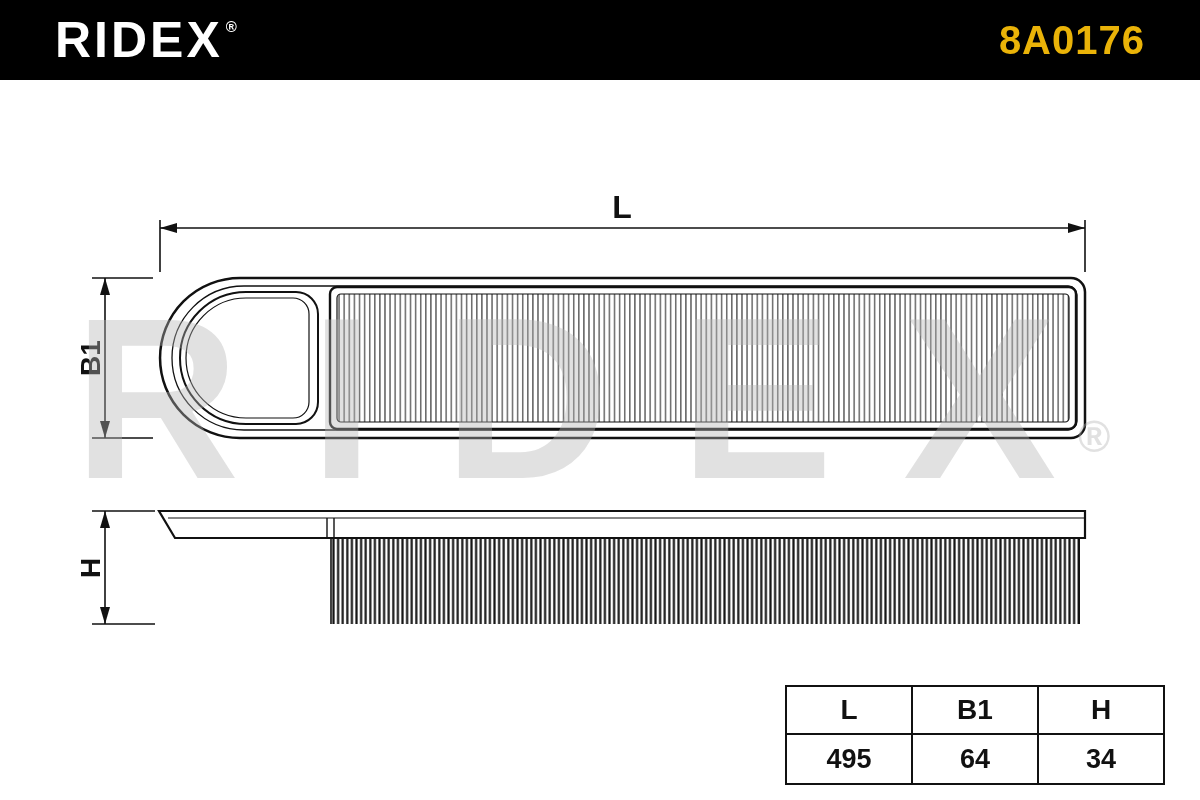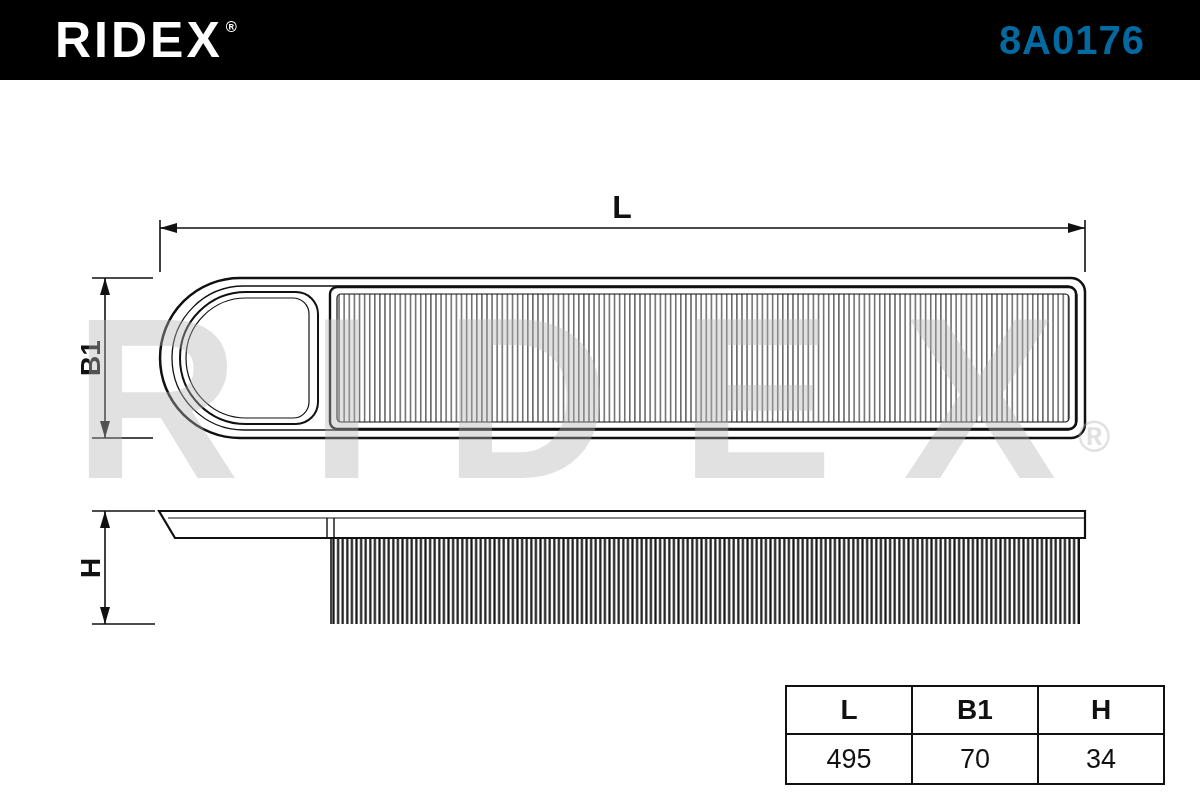--- a/index.html
+++ b/index.html
@@ -10,32 +10,32 @@
   .header{
     position:absolute;top:0;left:0;width:1200px;height:80px;
     background:#000000;display:flex;align-items:center;
     justify-content:space-between;padding:0 55px;box-sizing:border-box;
   }
   .brand{
     color:#ffffff;font-size:50px;font-weight:bold;letter-spacing:3px;
     display:flex;align-items:flex-start;line-height:1;
   }
   .brand .reg{font-size:15px;font-weight:bold;margin-left:3px;margin-top:4px;letter-spacing:0;}
-  .part-number{color:#0369a1;font-size:40px;font-weight:bold;letter-spacing:1px;}
+  .part-number{color:#eab308;font-size:40px;font-weight:bold;letter-spacing:1px;}
   .drawing{position:absolute;top:80px;left:0;}
   .spec-table{
     position:absolute;left:785px;top:685px;width:380px;
     border-collapse:collapse;table-layout:fixed;
   }
   .spec-table th,.spec-table td{
     border:2.5px solid #111111;text-align:center;vertical-align:middle;
     font-family:"Liberation Sans",sans-serif;color:#111111;background:#ffffff;
   }
   .spec-table th{height:44px;font-size:28px;font-weight:bold;}
-  .spec-table td{height:46px;font-size:27px;font-weight:normal;}
+  .spec-table td{height:46px;font-size:27px;font-weight:bold;}
 </style>
 </head>
 <body>
 
 <div class="header">
   <div class="brand">
     <span>RIDEX</span>
     <span class="reg">®</span>
   </div>
   <div class="part-number">8A0176</div>
@@ -105,17 +105,17 @@
 
 <table class="spec-table">
   <tbody>
       <tr>
     <th>L</th>
     <th>B1</th>
     <th>H</th>
   </tr>
   <tr>
     <td>495</td>
-    <td>70</td>
+    <td>64</td>
     <td>34</td>
   </tr>
 </tbody>
   </table>
 
 </body></html>

